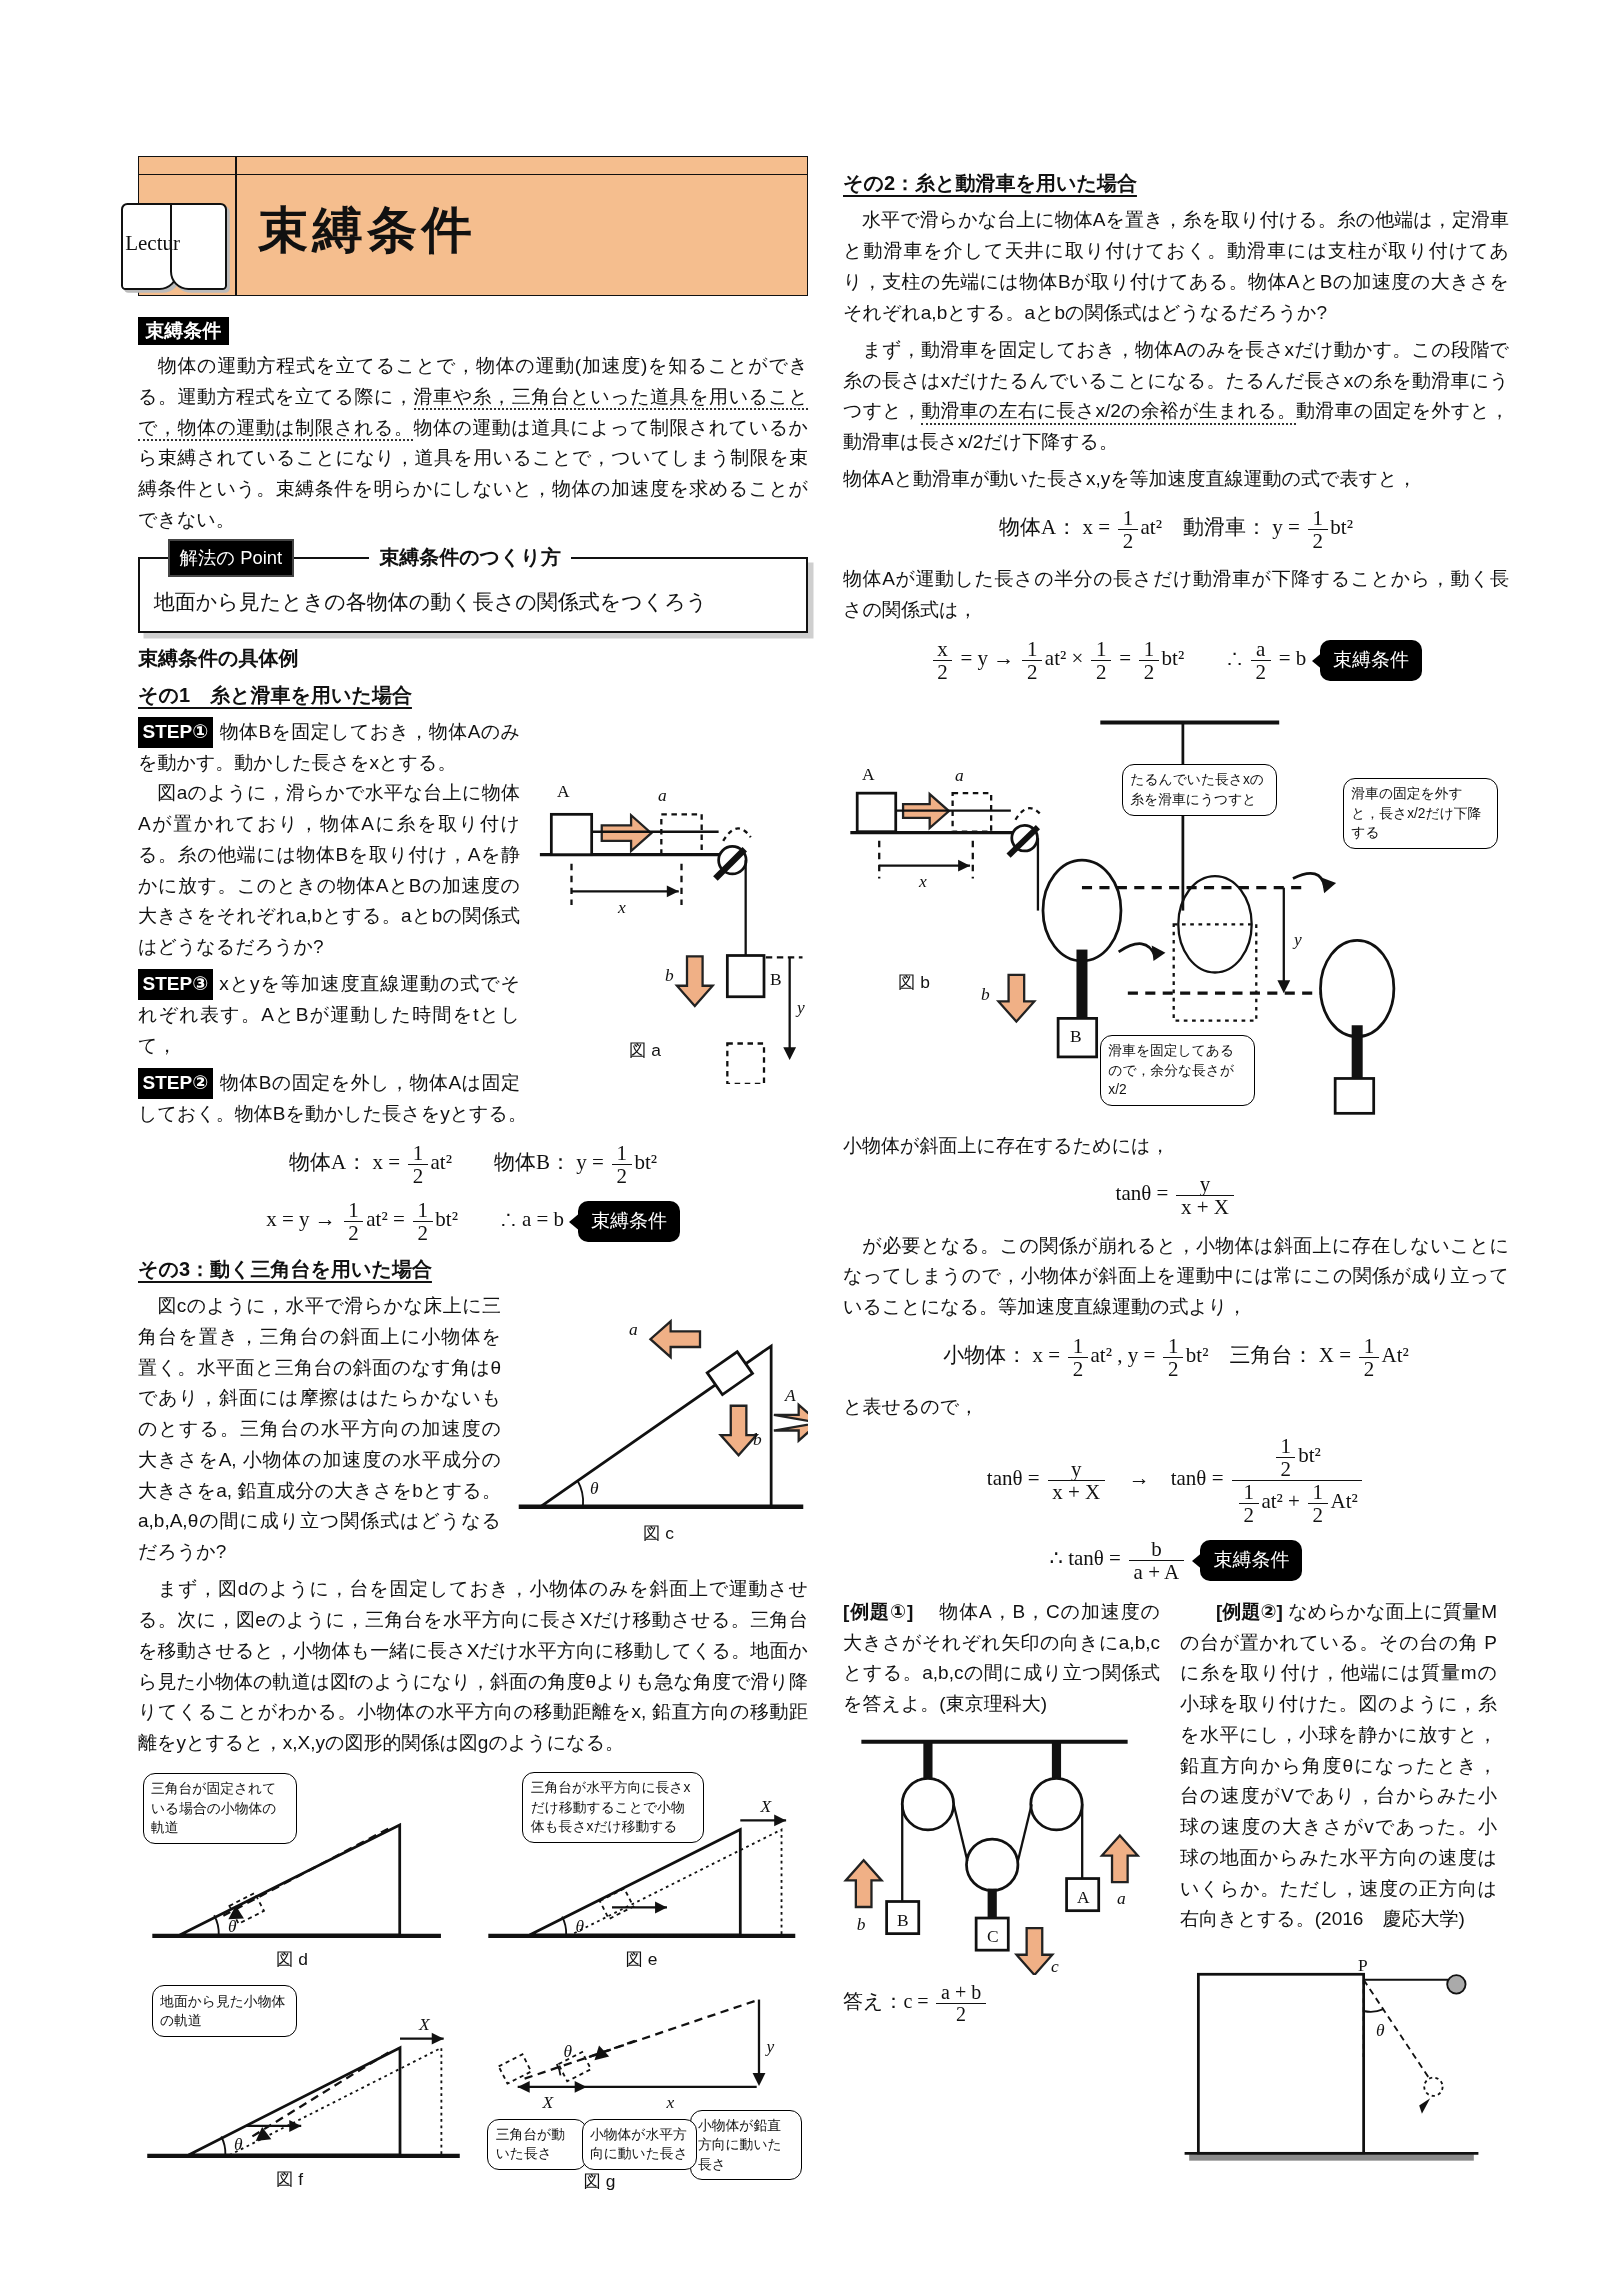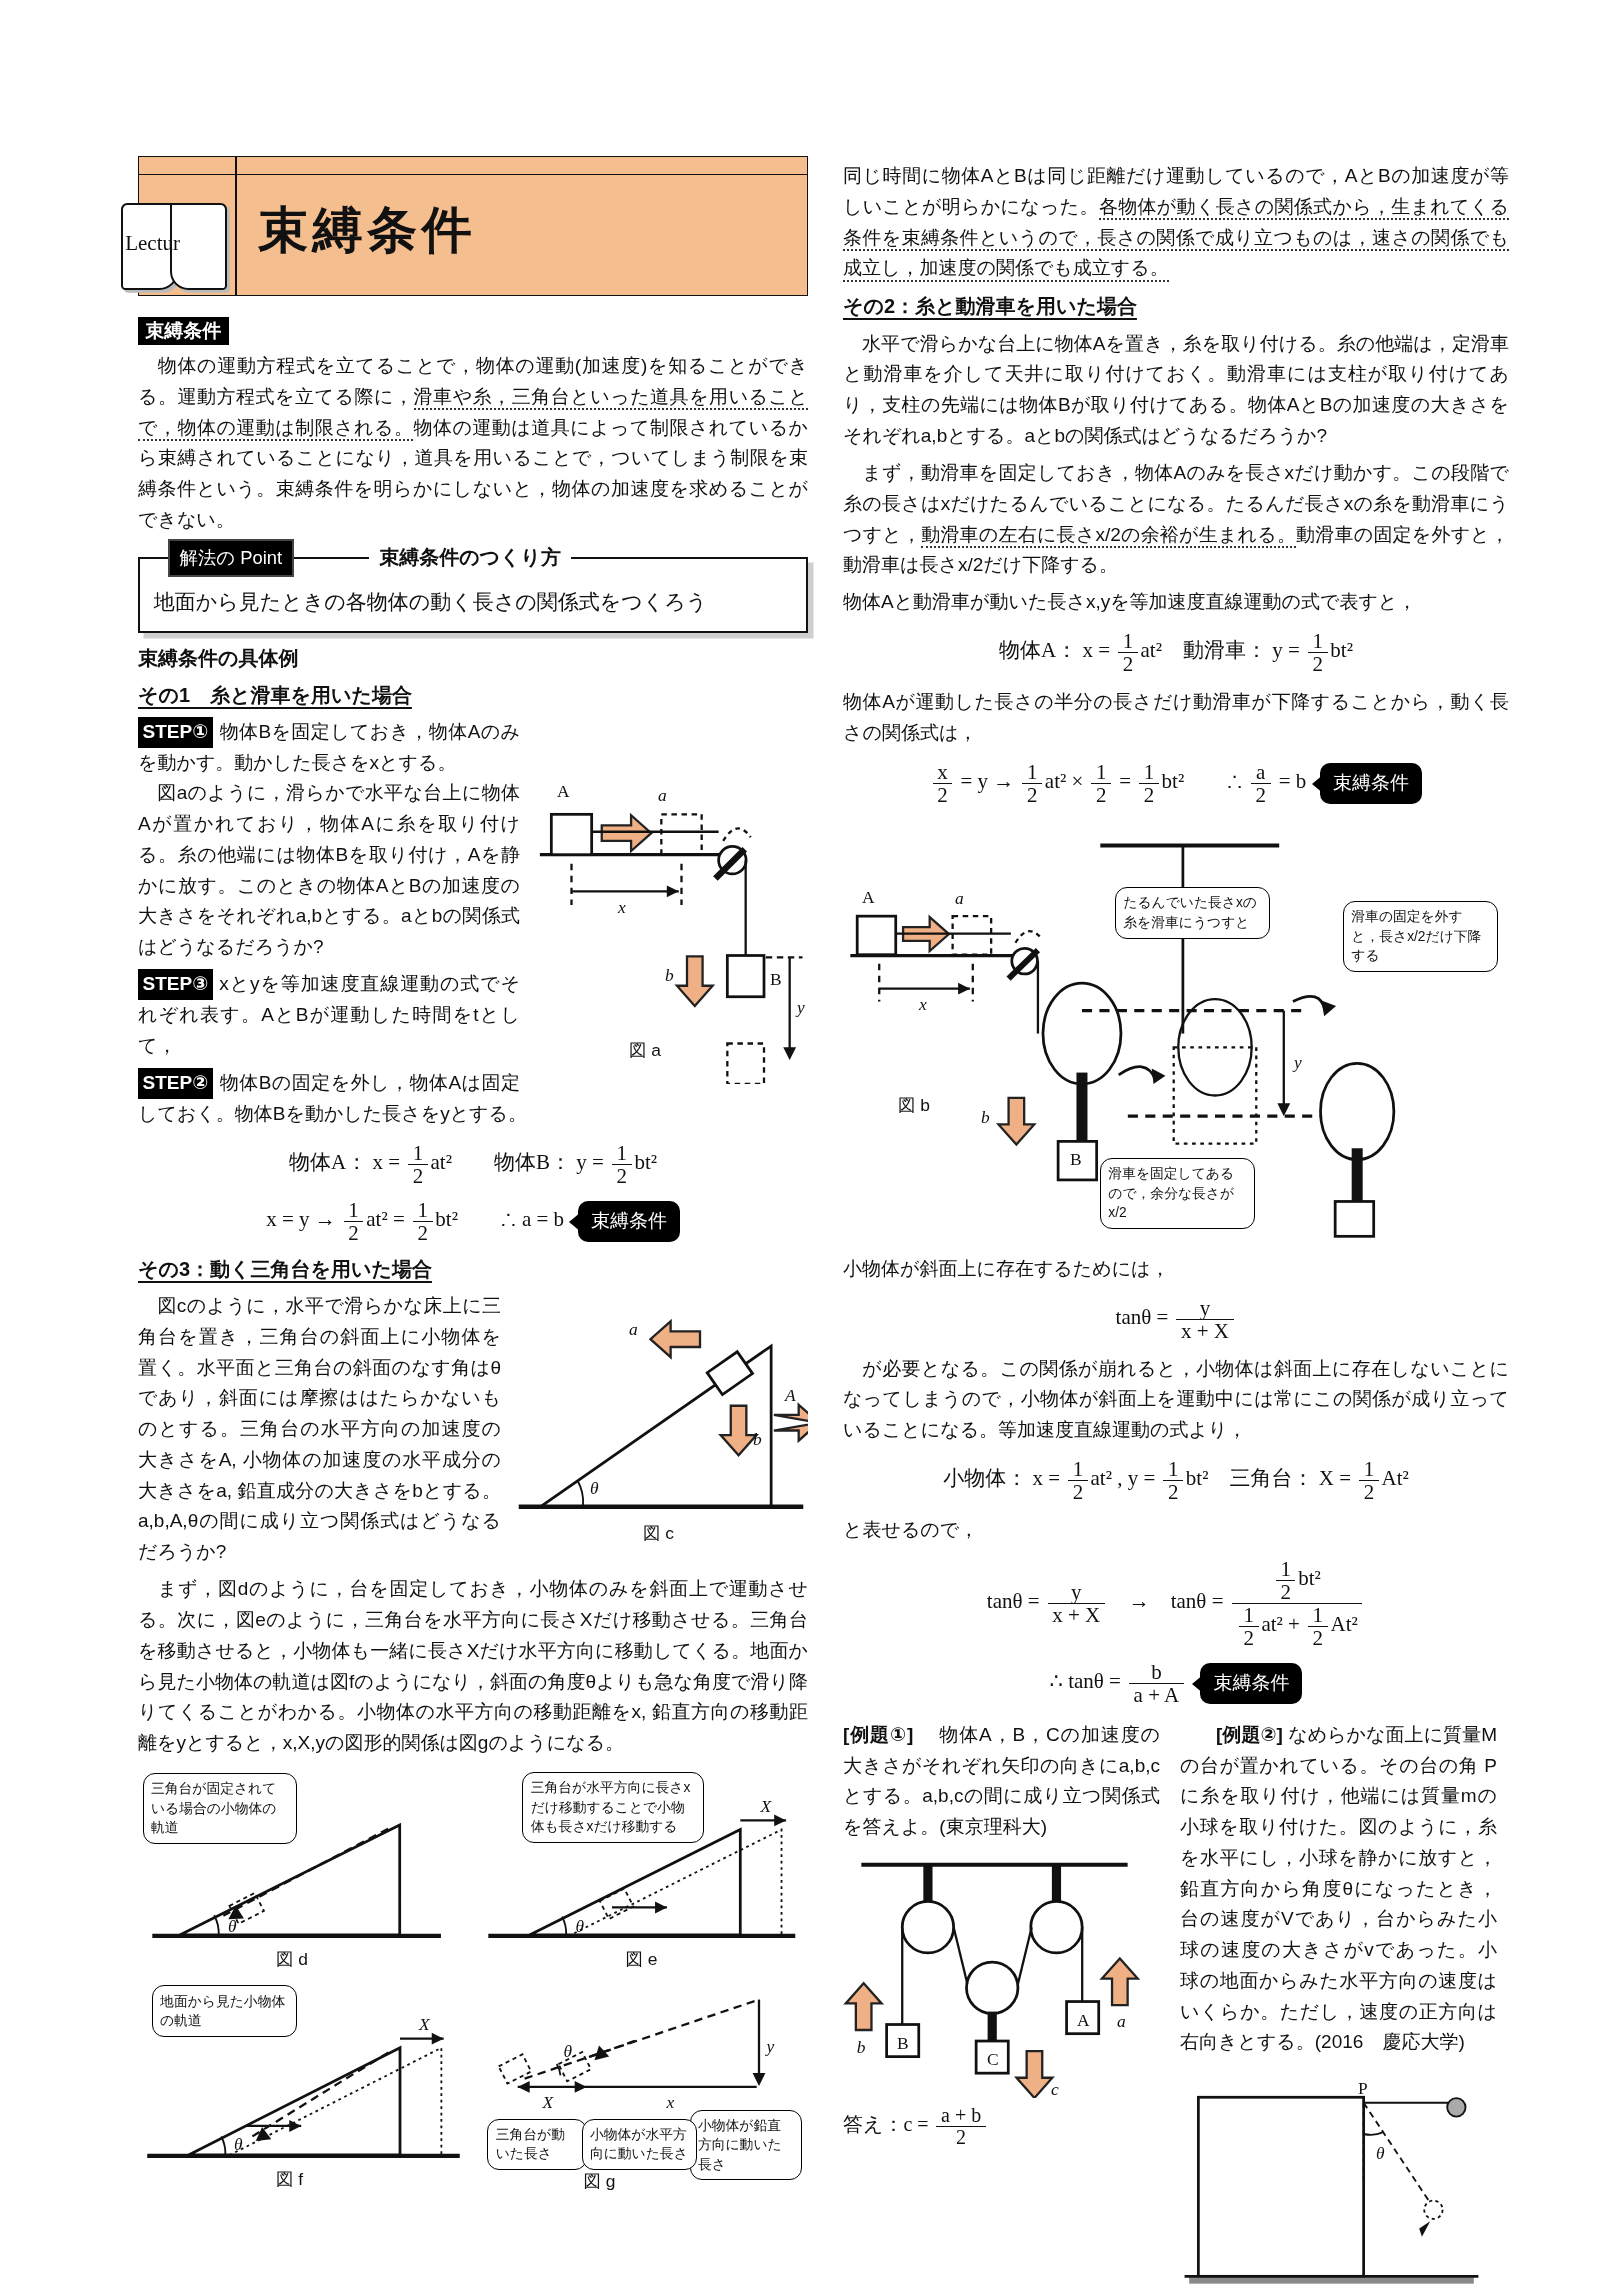--- a/index.html
+++ b/index.html
@@ -261,23 +261,20 @@
   </div>
 
   <div class="clear"></div>
 
   <div class="clear"></div>
 
 </div>
 
 <div class="col" id="col-right">
 
-  <div class="para">
-    <span>同じ時間に物体AとBは同じ距離だけ運動しているので，AとBの加速度が等しいことが明らかになった。</span><span class="u-dot">各物体が動く長さの関係式から，生まれてくる条件を束縛条件というので，長さの関係で成り立つものは，速さの関係でも成立し，加速度の関係でも成立する。</span>
-  </div>
 
   <div class="h-usec">その2：糸と動滑車を用いた場合</div>
   <div class="para">　水平で滑らかな台上に物体Aを置き，糸を取り付ける。糸の他端は，定滑車と動滑車を介して天井に取り付けておく。動滑車には支柱が取り付けてあり，支柱の先端には物体Bが取り付けてある。物体AとBの加速度の大きさをそれぞれa,bとする。aとbの関係式はどうなるだろうか?</div>
   <div class="para small-gap">
     <span>　まず，動滑車を固定しておき，物体Aのみを長さxだけ動かす。この段階で糸の長さはxだけたるんでいることになる。たるんだ長さxの糸を動滑車にうつすと，</span><span class="u-dot">動滑車の左右に長さx/2の余裕が生まれる。</span><span>動滑車の固定を外すと，動滑車は長さx/2だけ下降する。</span>
   </div>
   <div class="para small-gap">物体Aと動滑車が動いた長さx,yを等加速度直線運動の式で表すと，</div>
   <div class="eq math">物体A： x = <span class="frac">
         <span class="num">1</span>
         <span class="den">2</span>
@@ -340,21 +337,21 @@
       <path d="M676,580 l-4,-34 l30,16 Z" fill="#111"></path>
       <path d="M980,400 q 60,-30 70,20" fill="none" stroke="#111" stroke-width="6"></path>
       <path d="M1048,432 l-6,-34 l32,12 Z" fill="#111"></path>
     </svg>
     <span class="flabel" style="left:19px;top:69px;font-style:normal;">A</span>
     <span class="flabel" style="left:112px;top:70px;">a</span>
     <span class="flabel" style="left:76px;top:176px;">x</span>
     <span class="flabel" style="left:138px;top:289px;">b</span>
     <span class="flabel" style="left:227px;top:331px;font-style:normal;">B</span>
     <span class="flabel" style="left:451px;top:234px;">y</span>
-    <div class="callout" style="left:272px;top:69px;width:138px;">たるんでいた長さxの糸を滑車にうつすと</div>
+    <div class="callout" style="left:279px;top:69px;width:138px;">たるんでいた長さxの糸を滑車にうつすと</div>
     <div class="callout" style="left:500px;top:83px;width:138px;">滑車の固定を外すと，長さx/2だけ下降する</div>
     <div class="callout" style="left:257px;top:340px;width:138px;">滑車を固定してあるので，余分な長さがx/2</div>
     <span class="figcap" style="left:55px;top:275px;">図 b</span>
   </div>
 
   <div class="para">小物体が斜面上に存在するためには，</div>
   <div class="eq math">tanθ = <span class="frac">
         <span class="num">y</span>
         <span class="den">x + X</span>
       </span></div>

